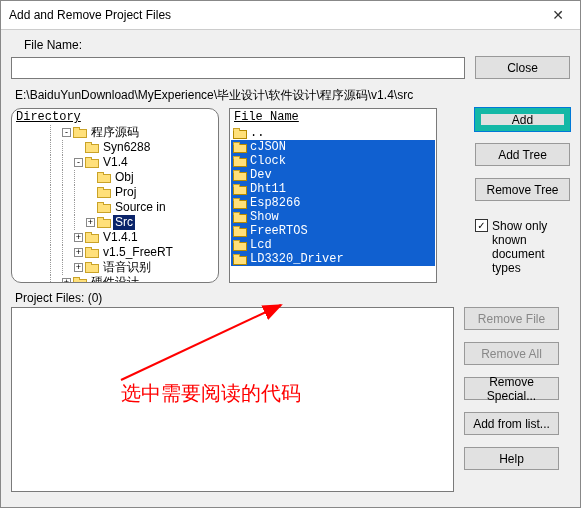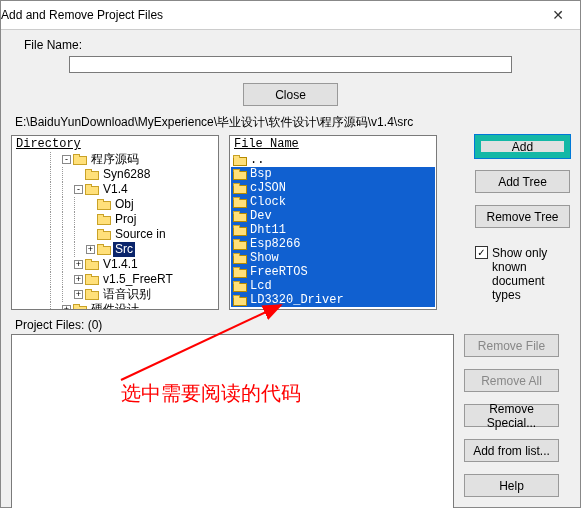--- a/index.html
+++ b/index.html
@@ -19,21 +19,21 @@
     box-sizing: border-box;
     position: relative;
     background: #f0f0f0;
   }
   .titlebar {
     height: 28px;
     background: #fff;
     border-bottom: 1px solid #ccc;
     display: flex;
     align-items: center;
-    padding: 0 2px 0 0;
+    padding: 0 2px 0 8px;
   }
   .titlebar .title {
     flex: 1;
     font-size: 12px;
     color: #000;
   }
   .titlebar .close-x {
     width: 40px;
     text-align: center;
     font-size: 14px;
@@ -46,21 +46,20 @@
     height: calc(100% - 28px);
     box-sizing: border-box;
   }
   .row-filename-label {
     margin: 2px 0 4px 13px;
   }
   .filename-row {
     display: flex;
     align-items: center;
     gap: 10px;
-    flex-direction: column;
   }
   .filename-input {
     flex: 1;
     height: 22px;
     border: 1px solid #7a7a7a;
     background: #fff;
     padding: 0 4px;
     box-sizing: border-box;
     width: 443px;
   }
@@ -101,20 +100,21 @@
   .pane {
     border: 1px solid #7a7a7a;
     background: #fff;
     box-sizing: border-box;
     overflow: hidden;
     position: relative;
   }
   .dir-pane {
     width: 208px;
     height: 175px;
+    border-radius: 10px;
   }
   .file-pane {
     width: 208px;
     height: 175px;
   }
   .pane-header {
     font-family: "Courier New", monospace;
     font-size: 12px;
     padding: 1px 4px;
     color: #000;
@@ -401,24 +401,20 @@
               </div>
             </div>
         </div>
 
         <div class="pane file-pane">
           <div class="pane-header">File Name</div>
           <div class="filelist" id="file-list">
               <div class="file-row first">
                 <span class="folder-icon"></span>
                 <span>..</span>
-              </div>
-              <div class="file-row">
-                <span class="folder-icon"></span>
-                <span>Bsp</span>
               </div>
               <div class="file-row">
                 <span class="folder-icon"></span>
                 <span>cJSON</span>
               </div>
               <div class="file-row">
                 <span class="folder-icon"></span>
                 <span>Clock</span>
               </div>
               <div class="file-row">

